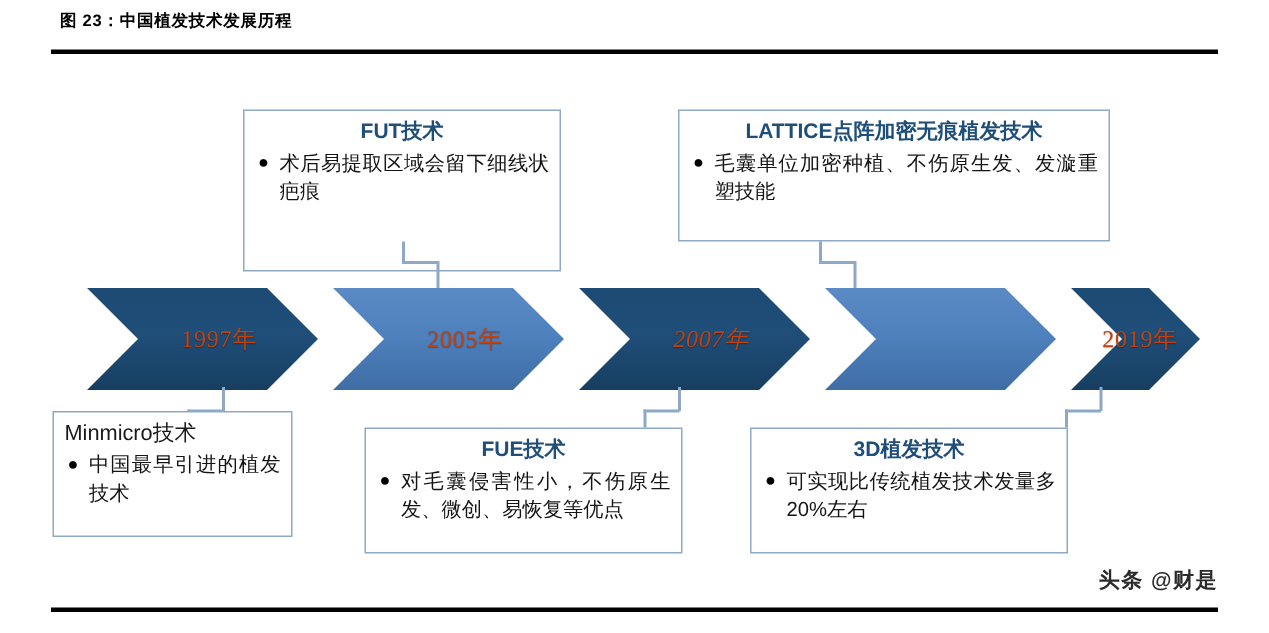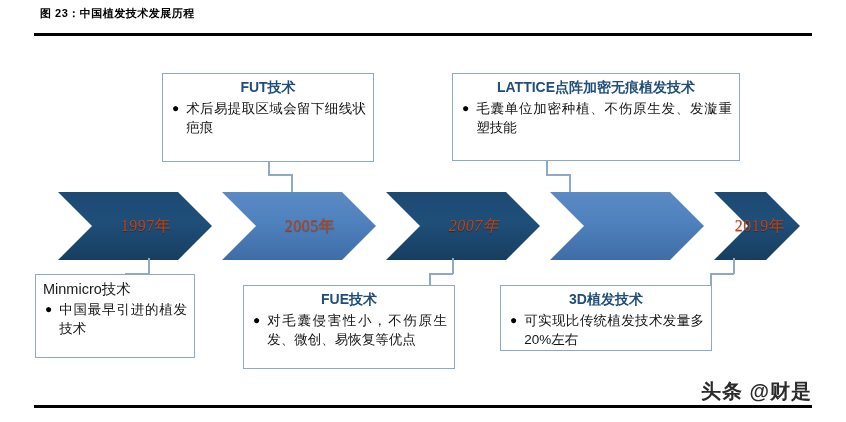--- a/index.html
+++ b/index.html
@@ -80,25 +80,25 @@
     margin-left: 2px;
   }
   .callout .c-text {
     font-size: 13.5px;
     line-height: 19px;
     color: #141414;
     text-align: justify;
   }
 
   
-  #box-fut        { left: 162px; top: 73px;  width: 212px; height: 89px; }
+  #box-fut        { left: 162px; top: 73px;  width: 212px; height: 108px; }
   #box-lattice    { left: 452px; top: 73px;  width: 288px; height: 88px; }
   #box-minmicro   { left: 35px;  top: 274px; width: 160px; height: 84px; }
   #box-fue        { left: 243px; top: 285px; width: 212px; height: 84px; }
-  #box-3d         { left: 500px; top: 285px; width: 212px; height: 66px; }
+  #box-3d         { left: 500px; top: 285px; width: 212px; height: 84px; }
   .vline { position: absolute; width: 1.5px; background: #8ea9c6; }
   .hline { position: absolute; height: 1.5px; background: #8ea9c6; }
 
   
   .timeline {
     position: absolute;
     left: 0;
     top: 190px;
     width: 846px;
     height: 72px;
@@ -116,21 +116,21 @@
     font-family: "Liberation Serif", "DejaVu Serif", serif;
     pointer-events: none;
     text-shadow: 0 1px 1px rgba(0,0,0,0.35);
   }
 
   
   .watermark {
     position: absolute;
     right: 34px;
     top: 378px;
-    font-size: 20px;
+    font-size: 14px;
     font-weight: bold;
     color: #2b2b2b;
     letter-spacing: 1px;
     white-space: nowrap;
   }
 </style>
 </head>
 <body>
 
 <div class="fig-title">图 23：中国植发技术发展历程</div>

